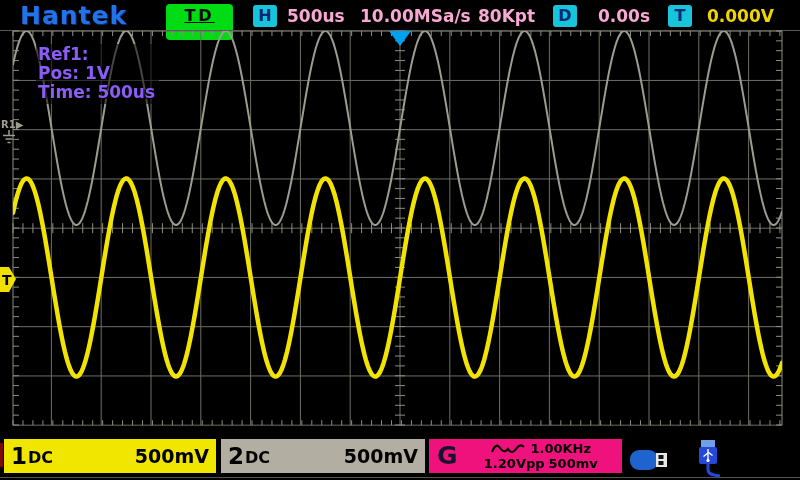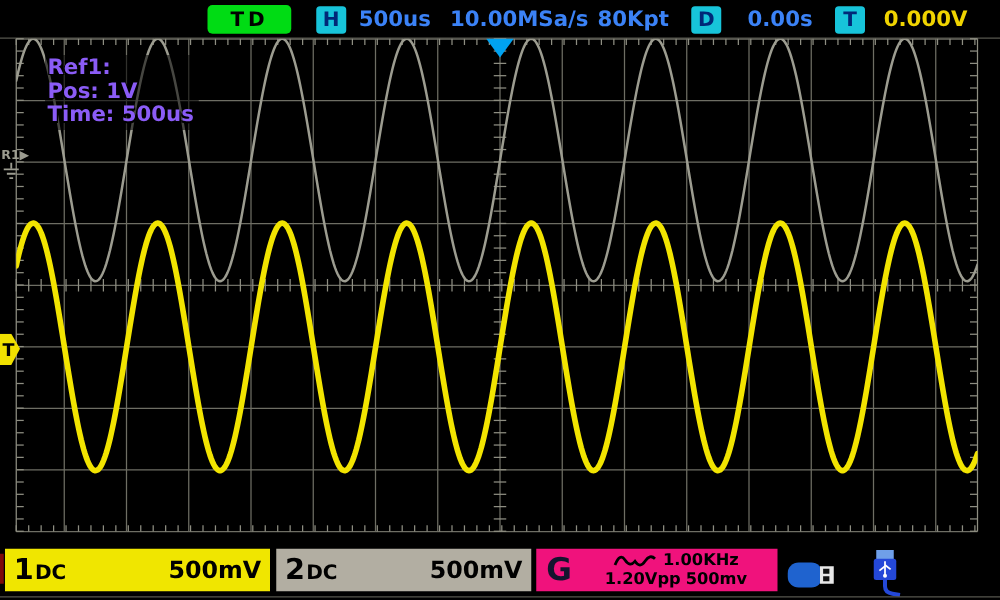--- a/index.html
+++ b/index.html
@@ -4,26 +4,26 @@
 <style>
   * { margin:0; padding:0; box-sizing:border-box; }
   html,body { width:800px; height:480px; background:#000; overflow:hidden; }
   body { font-family:"DejaVu Sans","Liberation Sans",sans-serif; position:relative; }
   .abs { position:absolute; }
 
   
   .topbar { left:0; top:0; width:800px; height:30px; background:#000; }
   .logo { left:20px; top:1px; font-size:25px; font-weight:bold; color:#2272e8;
           letter-spacing:1px; text-shadow:1px 1px 0 #0a2a7a; }
-  .badge-td { left:166px; top:4px; width:67px; height:23px; background:#00dc14;
+  .badge-td { left:166px; top:4px; width:67px; height:36px; background:#00dc14;
           border-radius:4px; color:#000; font-weight:bold; font-size:16px;
-          letter-spacing:3px; text-align:center; line-height:23px; }
+          letter-spacing:3px; text-align:center; line-height:23px;text-decoration:underline; }
   .cyan-badge { top:5px; width:24px; height:22px; background:#17c4da; border-radius:3px;
           color:#002878; font-weight:bold; font-size:16px; text-align:center; line-height:22px; }
-  .tb-text { top:6px; color:#3b82f6; font-weight:bold; font-size:17px; white-space:nowrap; }
+  .tb-text { top:6px; color:#f9a8d4; font-weight:bold; font-size:17px; white-space:nowrap; }
   .tb-yellow { color:#f0d400;margin-left:13px; }
   .sep { left:0; width:800px; height:1px; background:#56564e; }
 
   
   .refinfo { left:36px; top:44px; color:#8b5cf6; font-weight:bold; font-size:17px;
              line-height:19px; text-shadow:1px 1px 0 #000, -1px 1px 0 #000; background:rgba(0,0,0,.55);
              padding:1px 4px 2px 2px; }
   .r1marker { left:1px; top:119px; color:#9c9c90; font-weight:bold; font-size:10px; line-height:11px; }
   .tlevel { left:0; top:267px; width:17px; height:25px; }
 
@@ -40,20 +40,21 @@
   .g-col { display:flex; flex-direction:column; flex:1; }
   .g-row { display:flex; align-items:center; justify-content:center; font-size:13px;
            font-weight:bold; line-height:15px; gap:4px; }
   .redsliver { left:0; top:443px; width:3px; height:24px; background:#7c0a0a; }
   svg { display:block; }
 </style>
 </head>
 <body>
 
 <div class="abs topbar">
+  <div class="abs logo">Hantek</div>
   <div class="abs badge-td">TD</div>
   <div class="abs cyan-badge" style="left:253px">H</div>
   <div class="abs tb-text" style="left:287px">500us</div>
   <div class="abs tb-text" style="left:360px">10.00MSa/s</div>
   <div class="abs tb-text" style="left:478px">80Kpt</div>
   <div class="abs cyan-badge" style="left:553px">D</div>
   <div class="abs tb-text" style="left:598px">0.00s</div>
   <div class="abs cyan-badge" style="left:668px">T</div>
   <div class="abs tb-text tb-yellow" style="left:694px">0.000V</div>
 </div>

